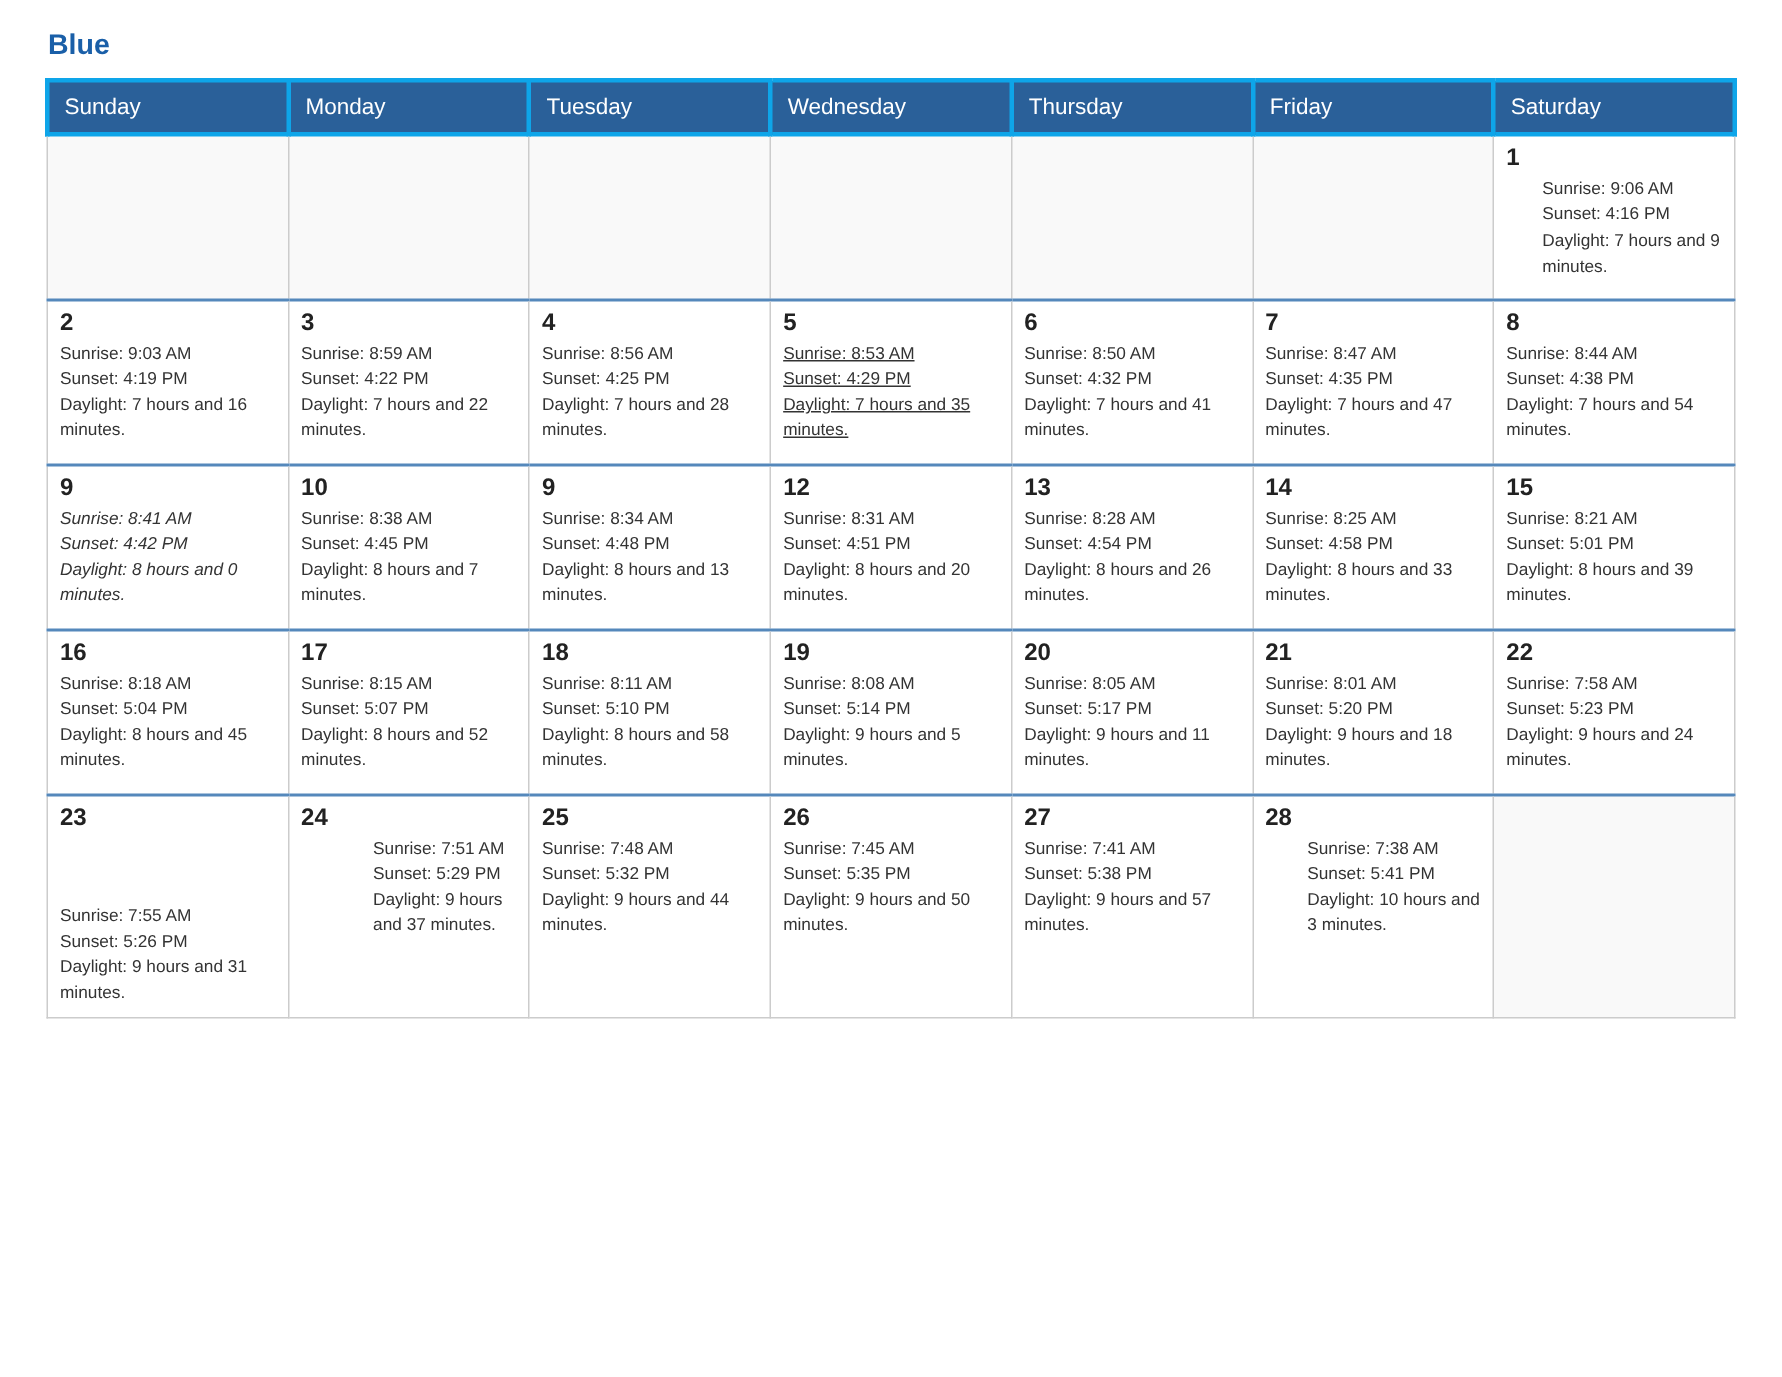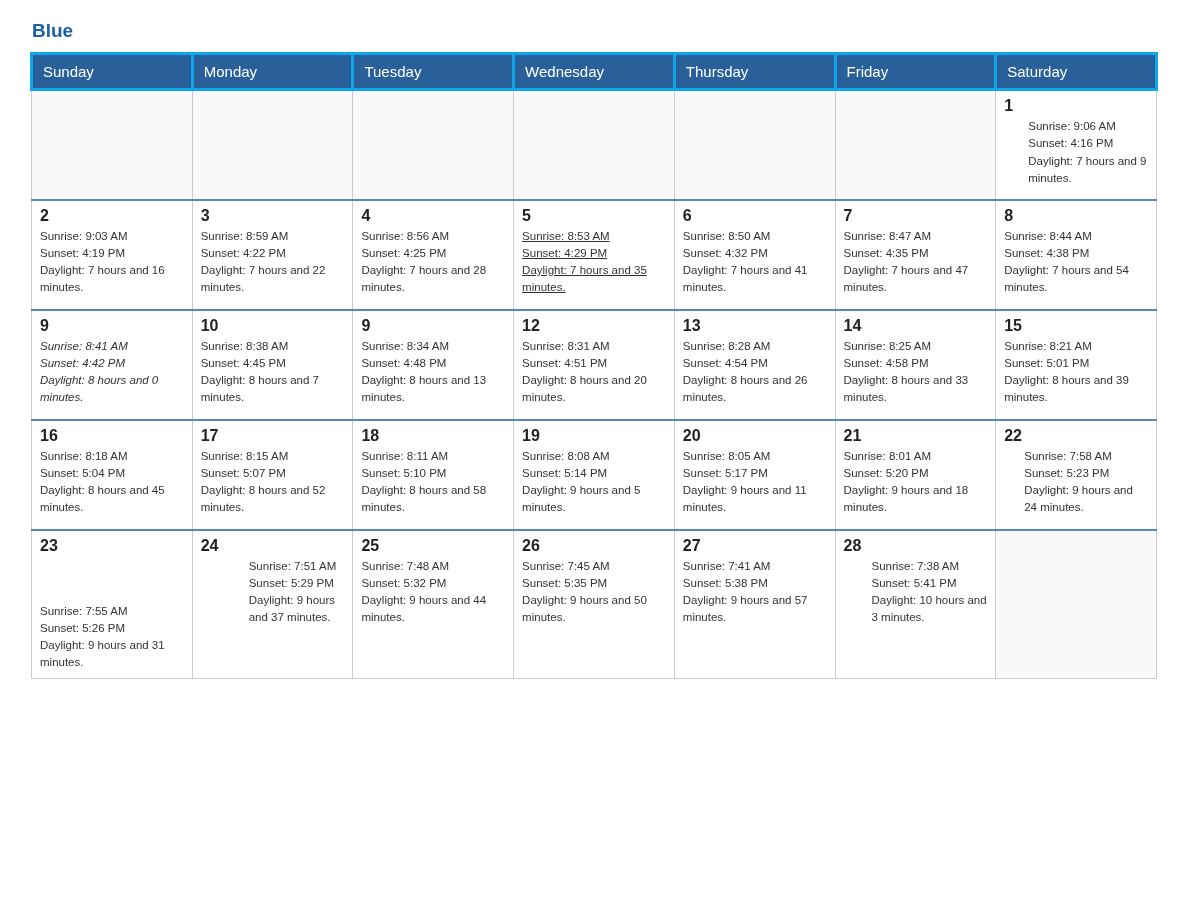--- a/index.html
+++ b/index.html
@@ -245,21 +245,21 @@
 Daylight: 9 hours and 11 minutes.</div>
         </td>
         <td>
           <span class="day-number">21</span>
           <div class="day-info" style="white-space: pre-line;">Sunrise: 8:01 AM
 Sunset: 5:20 PM
 Daylight: 9 hours and 18 minutes.</div>
         </td>
         <td>
           <span class="day-number">22</span>
-          <div class="day-info" style="white-space: pre-line; margin-left: 20px;">Sunrise: 7:58 AM
+          <div class="day-info" style="white-space: pre-line;">Sunrise: 7:58 AM
 Sunset: 5:23 PM
 Daylight: 9 hours and 24 minutes.</div>
         </td>
       </tr>
       <tr class="week-row">
         <td>
           <span class="day-number">23</span>
           <div class="day-info" style="white-space: pre-line; margin-top: 48px;">Sunrise: 7:55 AM
 Sunset: 5:26 PM
 Daylight: 9 hours and 31 minutes.</div>

